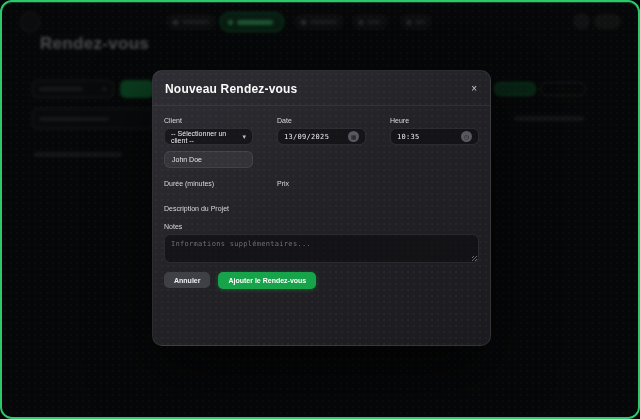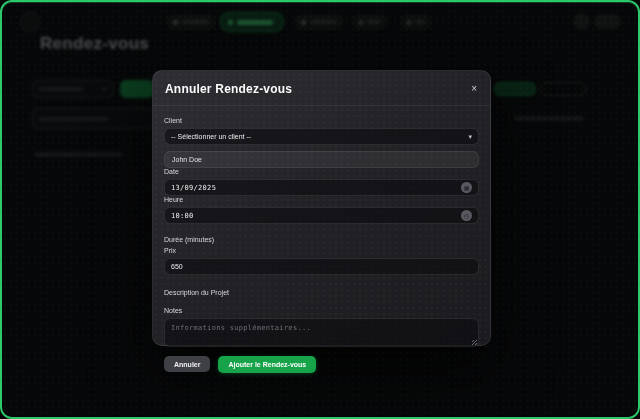--- a/index.html
+++ b/index.html
@@ -45,21 +45,21 @@
   .modal { position:absolute; left:150px; top:68px; width:339px; height:276px;
     border-radius:10px; border:1px solid rgba(255,255,255,.08);
     background: linear-gradient(145deg,#2e2e34 0%, #232327 45%, #1b1b1f 100%);
     box-shadow: 0 24px 60px rgba(0,0,0,.65); color:#e7e7ea; }
   .modal .dots { opacity:.7; border-radius:10px; }
   .m-header { position:relative; display:flex; align-items:center; justify-content:space-between;
     padding:11px 13px 9px 12px; border-bottom:1px solid rgba(255,255,255,.07); }
   .m-title { font-size:12px; font-weight:700; letter-spacing:.2px; color:#fafafa; }
   .m-close { font-size:10px; color:#cfcfd4; cursor:pointer; line-height:1; }
   .m-body { position:relative; padding:11px 11px 0 11px; }
-  .grid3 { display:grid; grid-template-columns:repeat(1,1fr); column-gap:24px; }
+  .grid3 { display:grid; grid-template-columns:repeat(3,1fr); column-gap:24px; }
   .f-label { display:block; font-size:7px; color:#d9d9de; margin-bottom:4px; }
   .control { height:17px; border-radius:6px; background:rgba(10,10,13,.55);
     border:1px solid rgba(255,255,255,.1); display:flex; align-items:center;
     justify-content:space-between; padding:0 6px; font-size:7px; color:#ececf0; width:100%;
     font-family:"Liberation Sans", sans-serif; }
   input.control { display:block; line-height:15px; }
   .mono, input.mono, textarea.mono { font-family:"DejaVu Sans Mono", monospace; letter-spacing:.3px; }
   .chev { font-size:7px; color:#bdbdc4; margin-left:4px; }
   .icon-badge { width:11px; height:11px; border-radius:50%; background:#585860;
     display:flex; align-items:center; justify-content:center; font-size:6px; color:#1c1c20;
@@ -128,21 +128,21 @@
     </div>
     <div class="bg-textblob" style="left:32px; top:150px; width:88px;"></div>
   </div>
 
   <div class="dim-overlay"></div>
 
   <div class="modal">
     <div class="dots"></div>
 
     <div class="m-header">
-      <span class="m-title">Annuler Rendez-vous</span>
+      <span class="m-title">Nouveau Rendez-vous</span>
       <span class="m-close">×</span>
     </div>
 
     <div class="m-body">
       <div class="grid3">
         <div>
           <label class="f-label">Client</label>
           <div class="control">
             <span>-- Sélectionner un client --</span>
             <span class="chev">▾</span>
@@ -154,33 +154,32 @@
         <div>
           <label class="f-label">Date</label>
           <div class="control">
             <span class="mono">13/09/2025</span>
             <span class="icon-badge">▦</span>
           </div>
         </div>
         <div>
           <label class="f-label">Heure</label>
           <div class="control">
-            <span class="mono">10:00</span>
+            <span class="mono">10:35</span>
             <span class="icon-badge">◷</span>
           </div>
         </div>
       </div>
 
       <div class="grid3 sec">
         <div>
           <label class="f-label">Durée (minutes)</label>
         </div>
         <div>
           <label class="f-label">Prix</label>
-          <input class="control" value="650" style="">
         </div>
       </div>
 
       <div class="sec" style="margin-top:14px;">
         <label class="f-label">Description du Projet</label>
       </div>
 
       <div class="sec" style="margin-top:11px;">
         <label class="f-label">Notes</label>
         <div class="ta-wrap">

